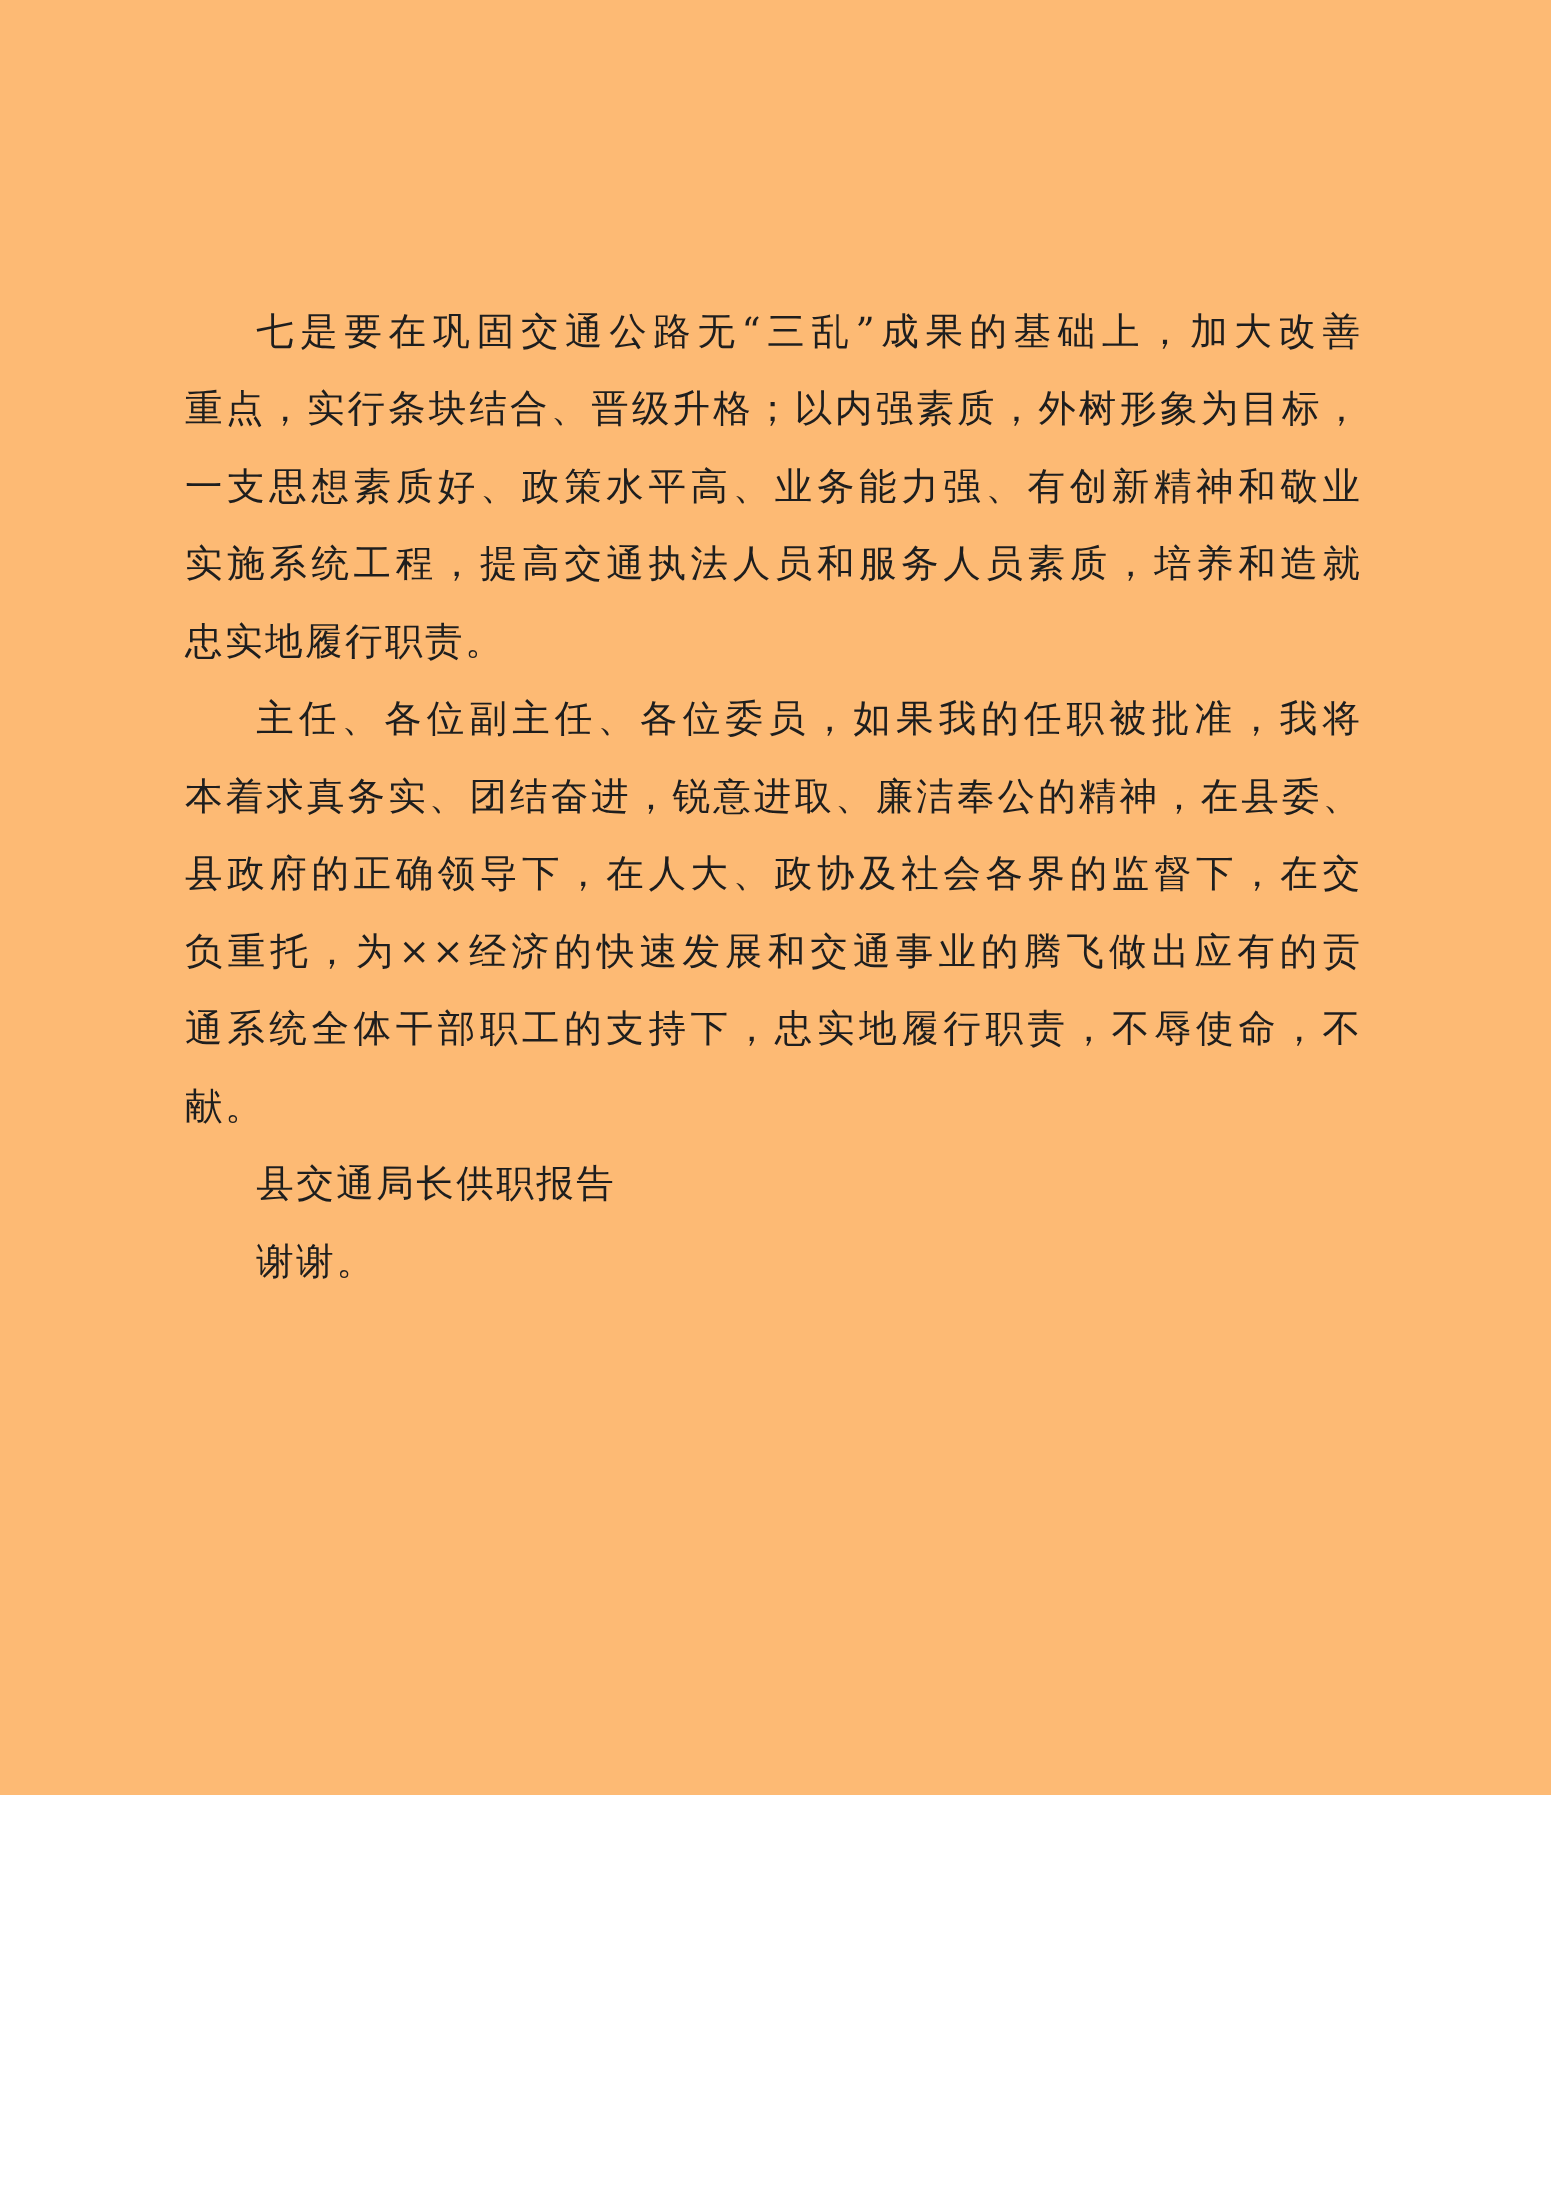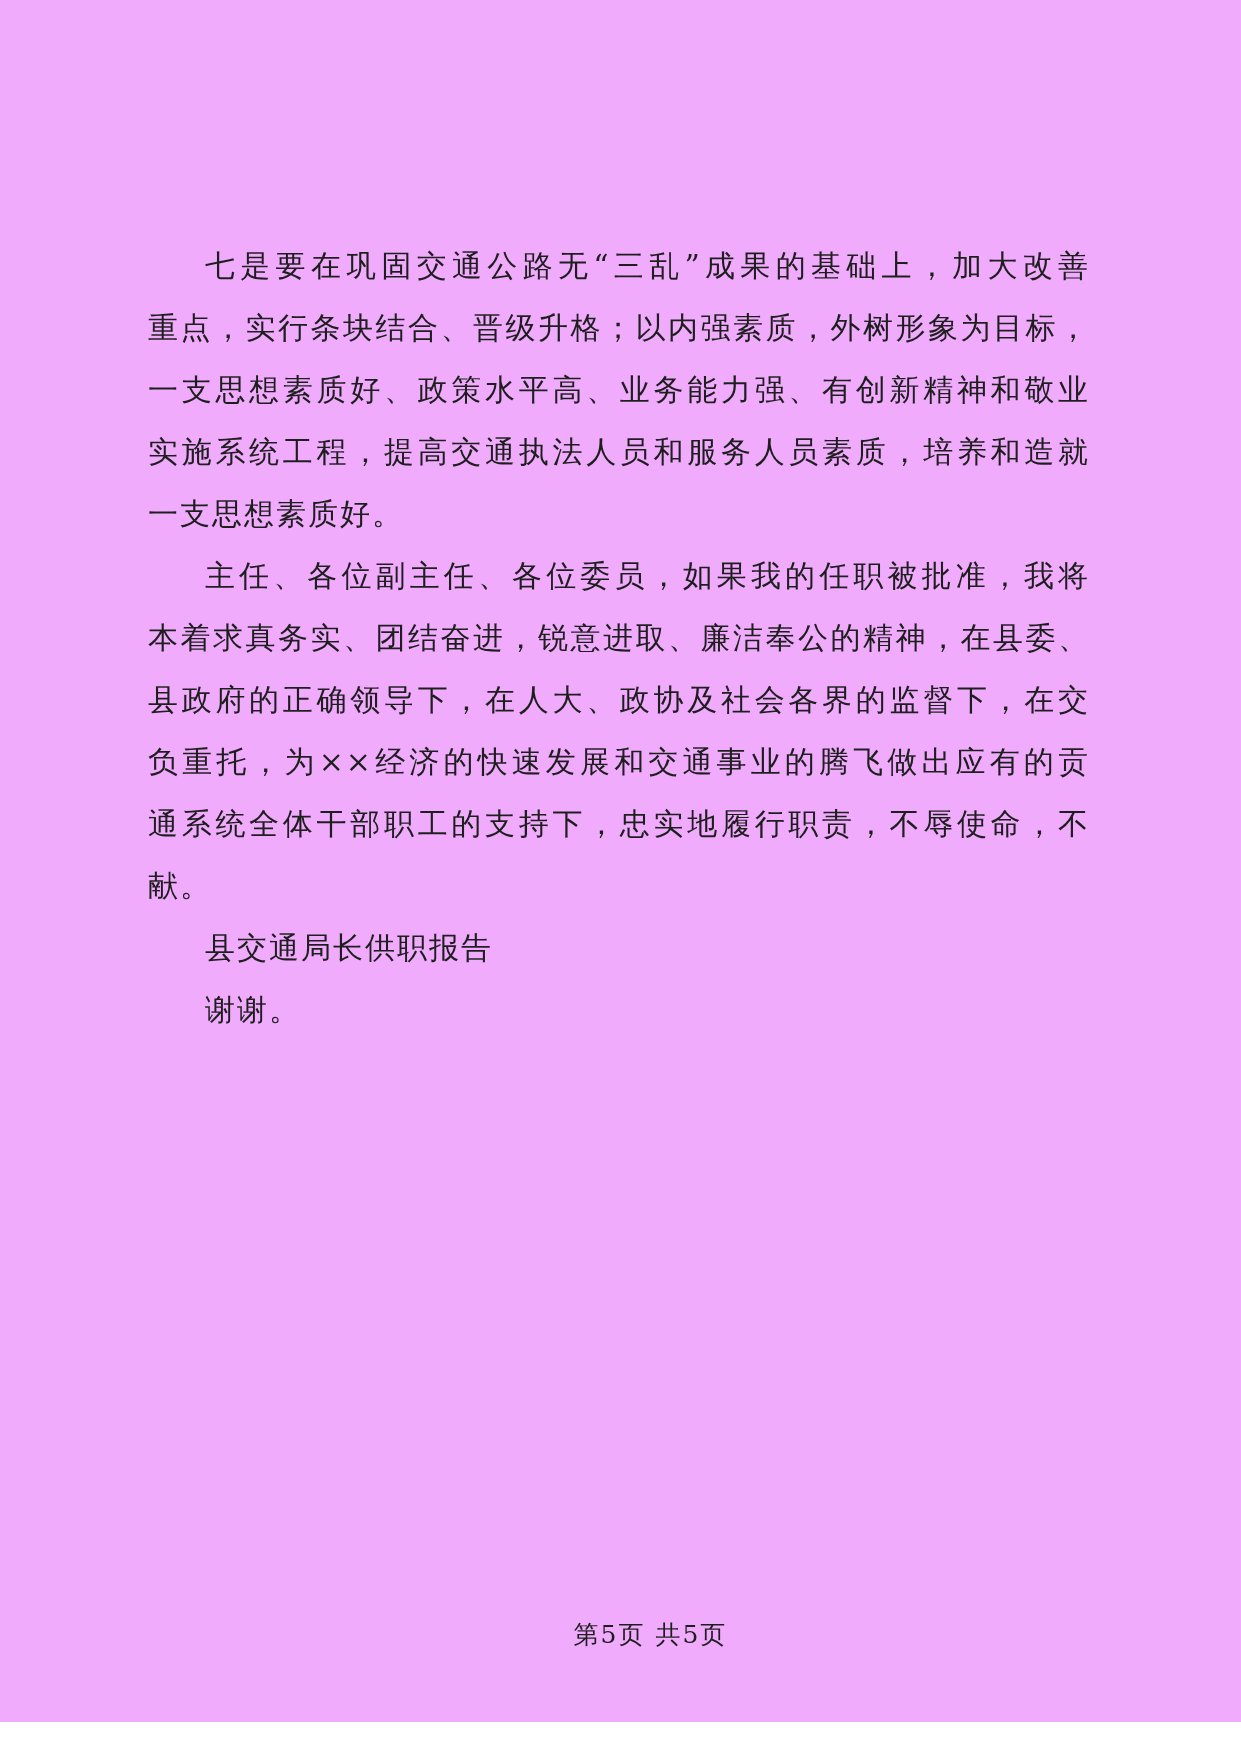--- a/index.html
+++ b/index.html
@@ -5,22 +5,22 @@
     * { margin: 0; padding: 0; box-sizing: border-box; }
     html, body {
       width: 1241px;
       height: 1754px;
       background: #ffffff;
       font-family: "DejaVu Serif", "Liberation Serif", serif;
     }
     .page {
       position: relative;
       width: 1241px;
-      height: 1722px;
-      background: #f0abfc;
+      height: 1436px;
+      background: #fdba74;
       overflow: hidden;
     }
     .text-block {
       position: absolute;
       left: 148px;
       top: 235px;
       width: 942px;
       color: #1e1e1e;
     }
     .ln {
@@ -58,21 +58,21 @@
 
 <div class="page">
 
   <div class="text-block">
 
     <div>
       <div class="ln j ind">七是要在巩固交通公路无“三乱”成果的基础上，加大改善</div>
       <div class="ln j">重点，实行条块结合、晋级升格；以内强素质，外树形象为目标，</div>
       <div class="ln j">一支思想素质好、政策水平高、业务能力强、有创新精神和敬业</div>
       <div class="ln j">实施系统工程，提高交通执法人员和服务人员素质，培养和造就</div>
-      <div class="ln">一支思想素质好。</div>
+      <div class="ln">忠实地履行职责。</div>
     </div>
 
     <div>
       <div class="ln j ind">主任、各位副主任、各位委员，如果我的任职被批准，我将</div>
       <div class="ln j">本着求真务实、团结奋进，锐意进取、廉洁奉公的精神，在县委、</div>
       <div class="ln j">县政府的正确领导下，在人大、政协及社会各界的监督下，在交</div>
       <div class="ln j">负重托，为××经济的快速发展和交通事业的腾飞做出应有的贡</div>
       <div class="ln j">通系统全体干部职工的支持下，忠实地履行职责，不辱使命，不</div>
       <div class="ln">献。</div>
     </div>

